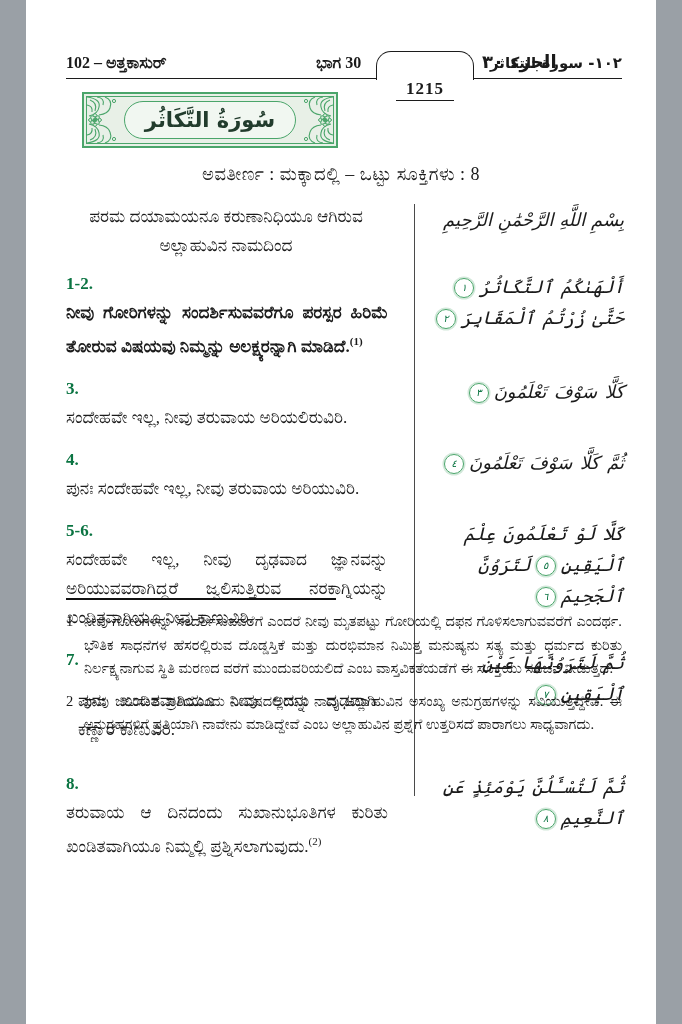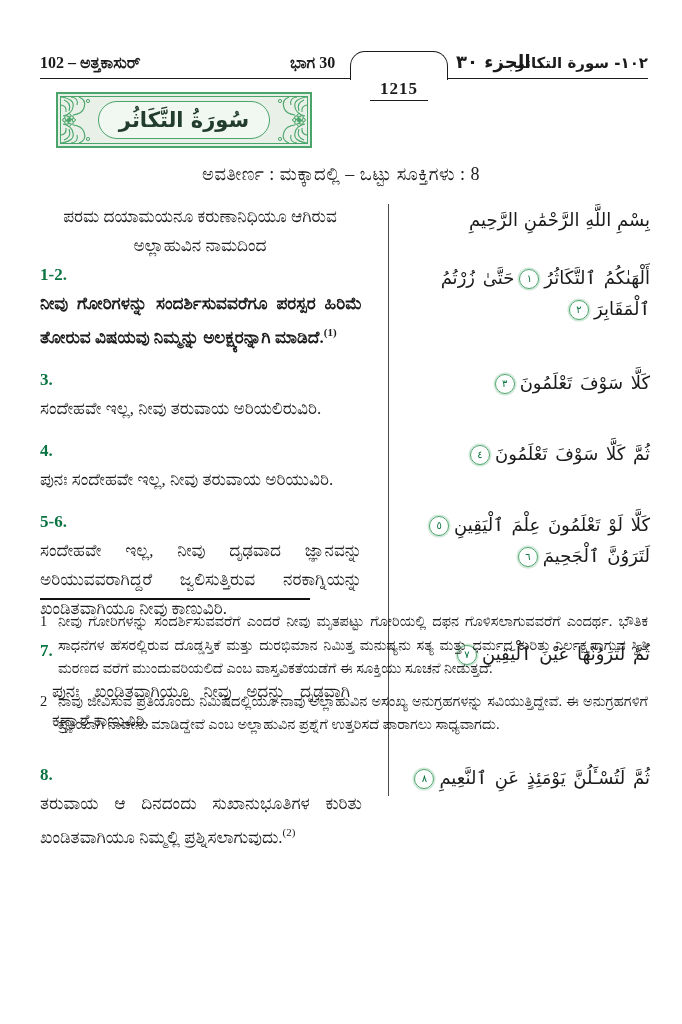--- a/index.html
+++ b/index.html
@@ -7,21 +7,21 @@
     --frame-green:#4aa56a;
     --box-border:#3c8a50;
     --box-bg:#e8f0e7;
     --cartouche-bg:#f1f7f1;
     --rule:#1c1c1c;
     --ink:#1b1b1b;
     --calligraphy-ink:#223c2d;
   }
   html,body{margin:0;padding:0;background:#9aa0a6;}
   .page{
-    width:682px;height:1024px;margin:0 auto;background:#ffffff;
+    width:630px;height:1024px;margin:0 auto;background:#ffffff;
     position:relative;overflow:hidden;color:var(--ink);
     font-family:"Liberation Serif", serif;
   }
   
   .header{position:absolute;top:44px;left:40px;right:34px;height:34px;
     border-bottom:1.6px solid var(--rule);}
   .h-item{position:absolute;bottom:6px;font-size:16px;font-weight:bold;white-space:nowrap;}
   .h-left{left:0;}
   .h-part{left:250px;}
   .h-juz{left:416px;font-family:"DejaVu Sans",sans-serif;font-size:18px;}
@@ -68,22 +68,22 @@
     font-size:18px;letter-spacing:.5px;}
   
   .content{position:absolute;top:202px;left:0;right:0;}
   .col-divider{position:absolute;left:388px;top:2px;height:592px;width:1px;
     background:#4a4a4a;}
   .bismillah-row,.verse-row{display:flex;align-items:flex-start;}
   .k-cell{width:388px;box-sizing:border-box;padding:0 26px 0 40px;
     font-size:17px;line-height:29px;}
   .a-cell{flex:1;box-sizing:border-box;direction:rtl;text-align:right;
     padding:2px 32px 0 14px;font-family:"DejaVu Sans",sans-serif;
-    font-size:18px;line-height:31px;}
-  .bismillah-row{}
+    font-size:18px;line-height:31px;font-style:italic;}
+  .bismillah-row{margin-bottom:9px;}
   .bismillah-k{text-align:center;padding:0 18px 0 30px;}
   .verse-row{margin-bottom:13px;}
   .v-num{color:var(--verse-number);font-weight:bold;min-width:42px;flex:0 0 auto;
     display:inline-block;}
   .k-cell.with-num{display:flex;padding-left:40px;flex-direction:column;}
   .v-text{flex:1;text-align:justify;}
   .v-text sup{font-size:11px;}
   .ayah{
     display:inline-flex;align-items:center;justify-content:center;
     width:18px;height:18px;border:1px solid var(--frame-green);border-radius:50%;

